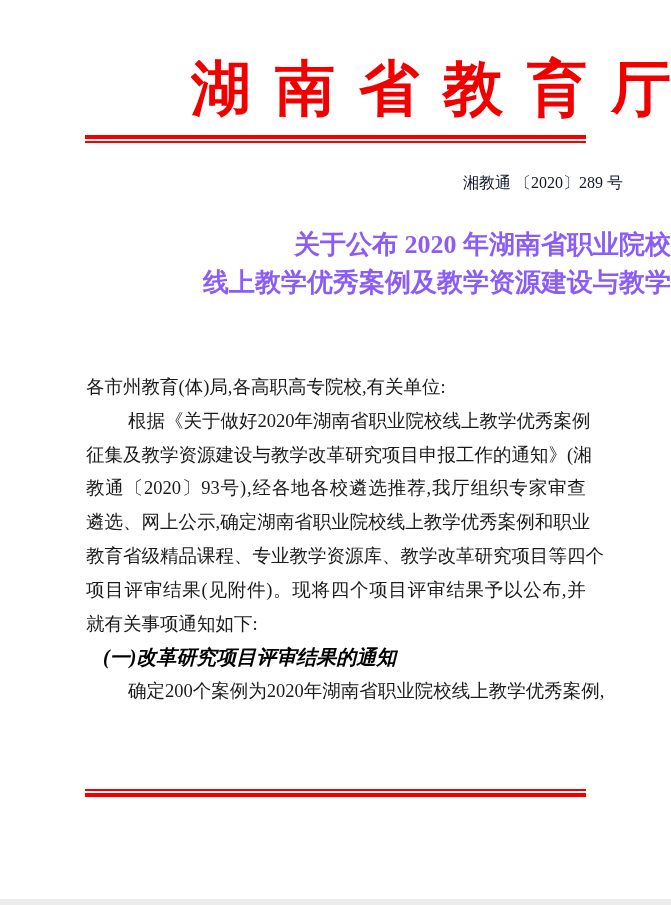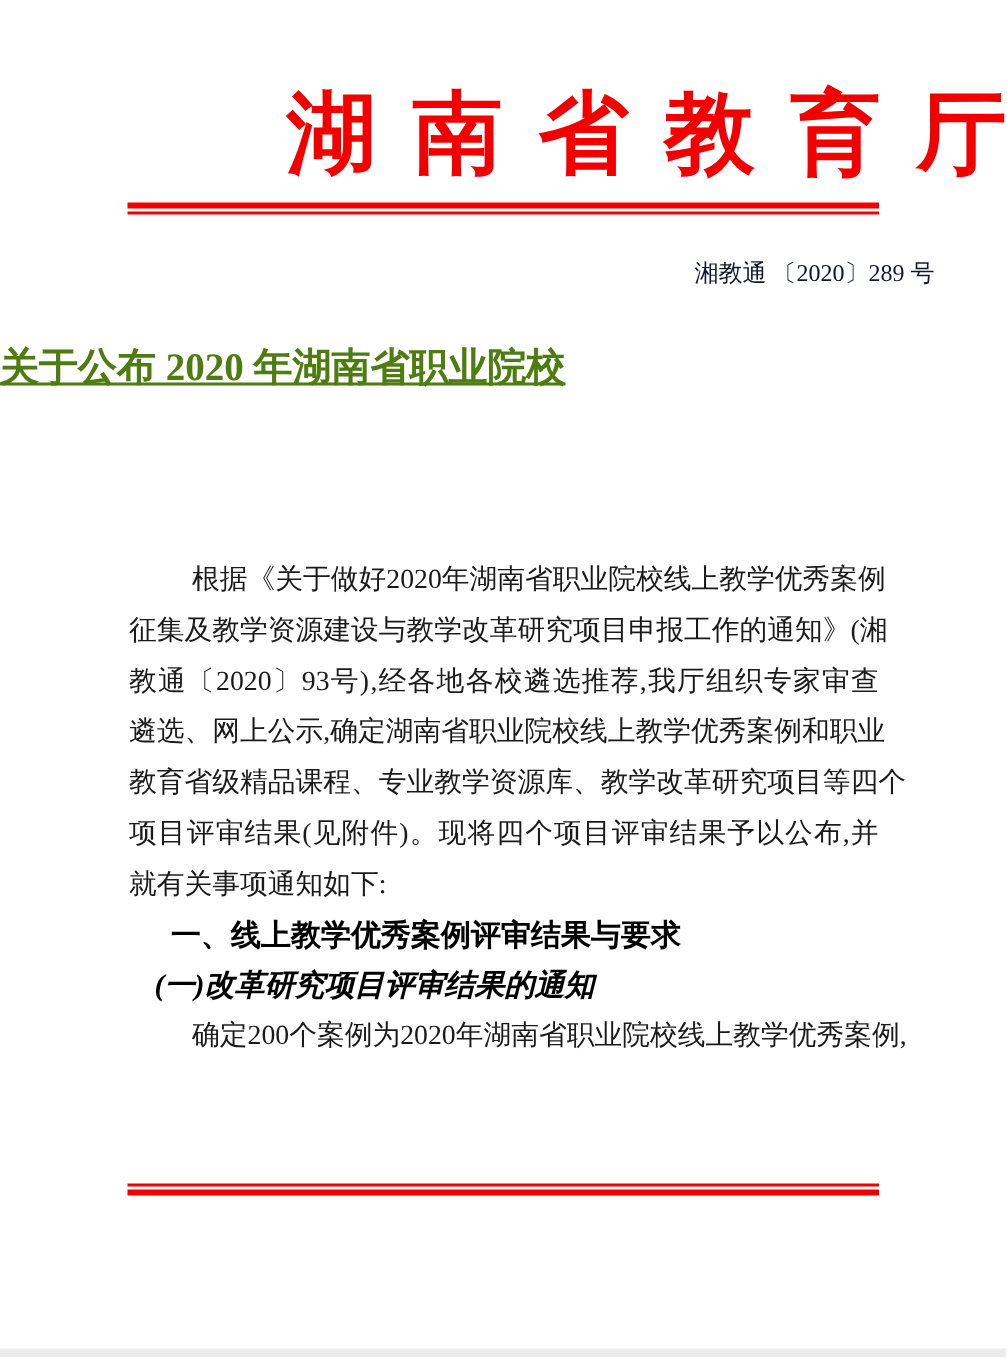--- a/index.html
+++ b/index.html
@@ -37,24 +37,23 @@
   
   .doc-number{
     position:absolute;top:171px;right:48px;
     font-size:16px;line-height:24px;
     color:#0f172a;
     white-space:nowrap;
   }
   
   .title{
     position:absolute;top:226px;left:0;right:0;
-    text-align:left;
+    text-align:right;
     font-size:26px;line-height:37.5px;font-weight:bold;
-    color:#4d7c0f;
-    text-decoration:underline;
+    color:#8b5cf6;
   }
   
   .body-block{
     position:absolute;top:371px;left:86px;width:500px;
     font-size:18.5px;
     color:var(--text);
   }
   .line{height:33.8px;line-height:33.8px;white-space:nowrap;}
   .jline{display:flex;justify-content:space-between;align-items:center;}
   .jline span{display:inline-block;}
@@ -86,23 +85,25 @@
   <div class="rule rule-top">
     <div class="bar bar-thick"></div>
     <div class="gap"></div>
     <div class="bar bar-thin"></div>
   </div>
 
   <div class="doc-number">湘教通 〔2020〕289 号</div>
 
   <div class="title">
     <div>关于公布 2020 年湖南省职业院校</div>
+    <div>线上教学优秀案例及教学资源建设与教学</div>
   </div>
 
   <div class="body-block">
+    <div class="line">各市州教育(体)局,各高职高专院校,有关单位:</div>
 
     <div class="line jline ind">
         <span>根</span>
         <span>据</span>
         <span>《</span>
         <span>关</span>
         <span>于</span>
         <span>做</span>
         <span>好</span>
         <span>2020</span>
@@ -267,21 +268,20 @@
         <span>果</span>
         <span>予</span>
         <span>以</span>
         <span>公</span>
         <span>布</span>
         <span>,</span>
         <span>并</span>
       </div>
     <div class="line">就有关事项通知如下:</div>
 
-    <div class="line h1">一、线上教学优秀案例评审结果与要求</div>
     <div class="line h2">(一)改革研究项目评审结果的通知</div>
 
     <div class="line jline ind">
         <span>确</span>
         <span>定</span>
         <span>200</span>
         <span>个</span>
         <span>案</span>
         <span>例</span>
         <span>为</span>

